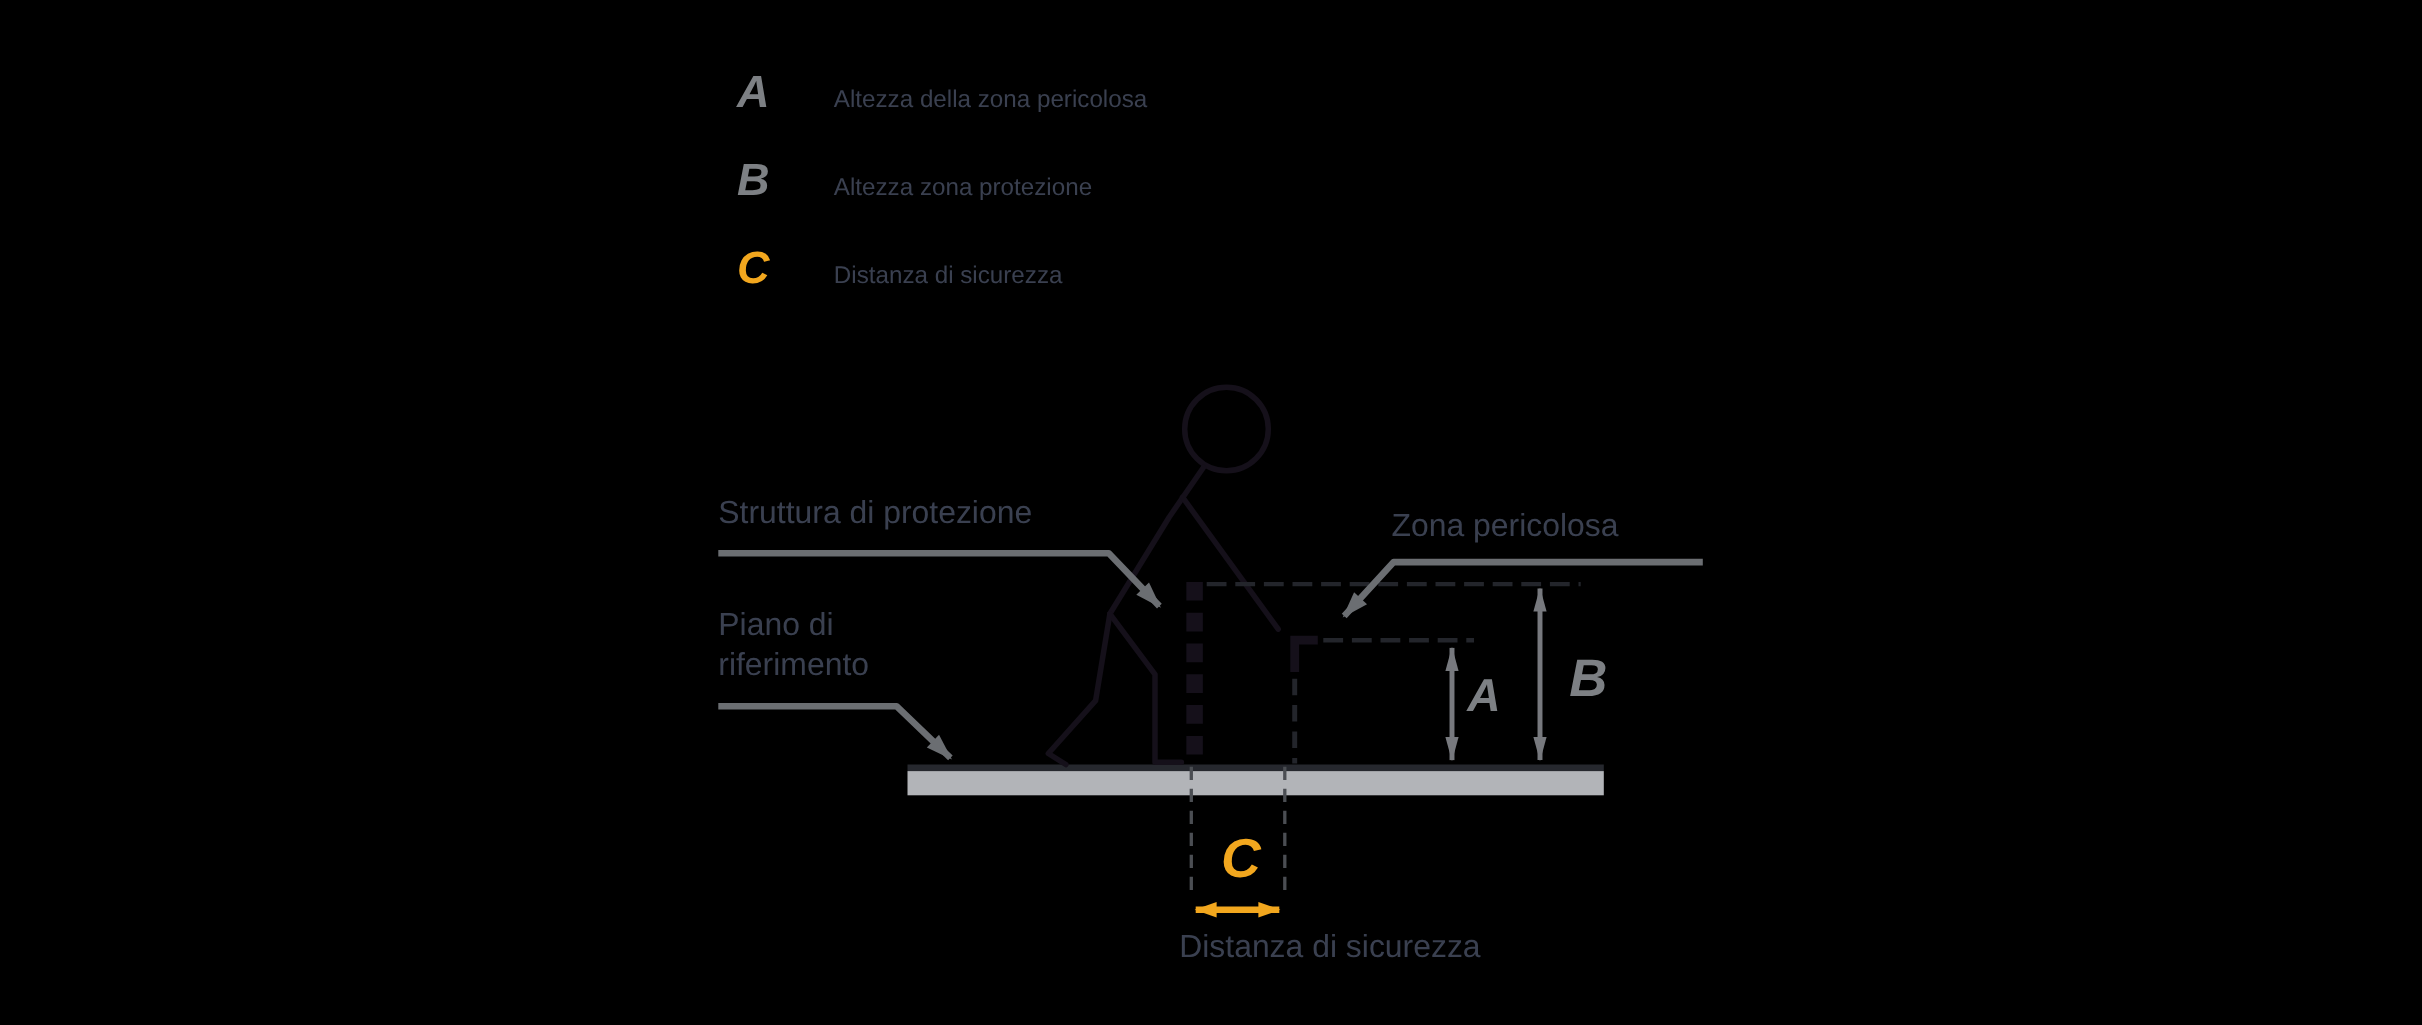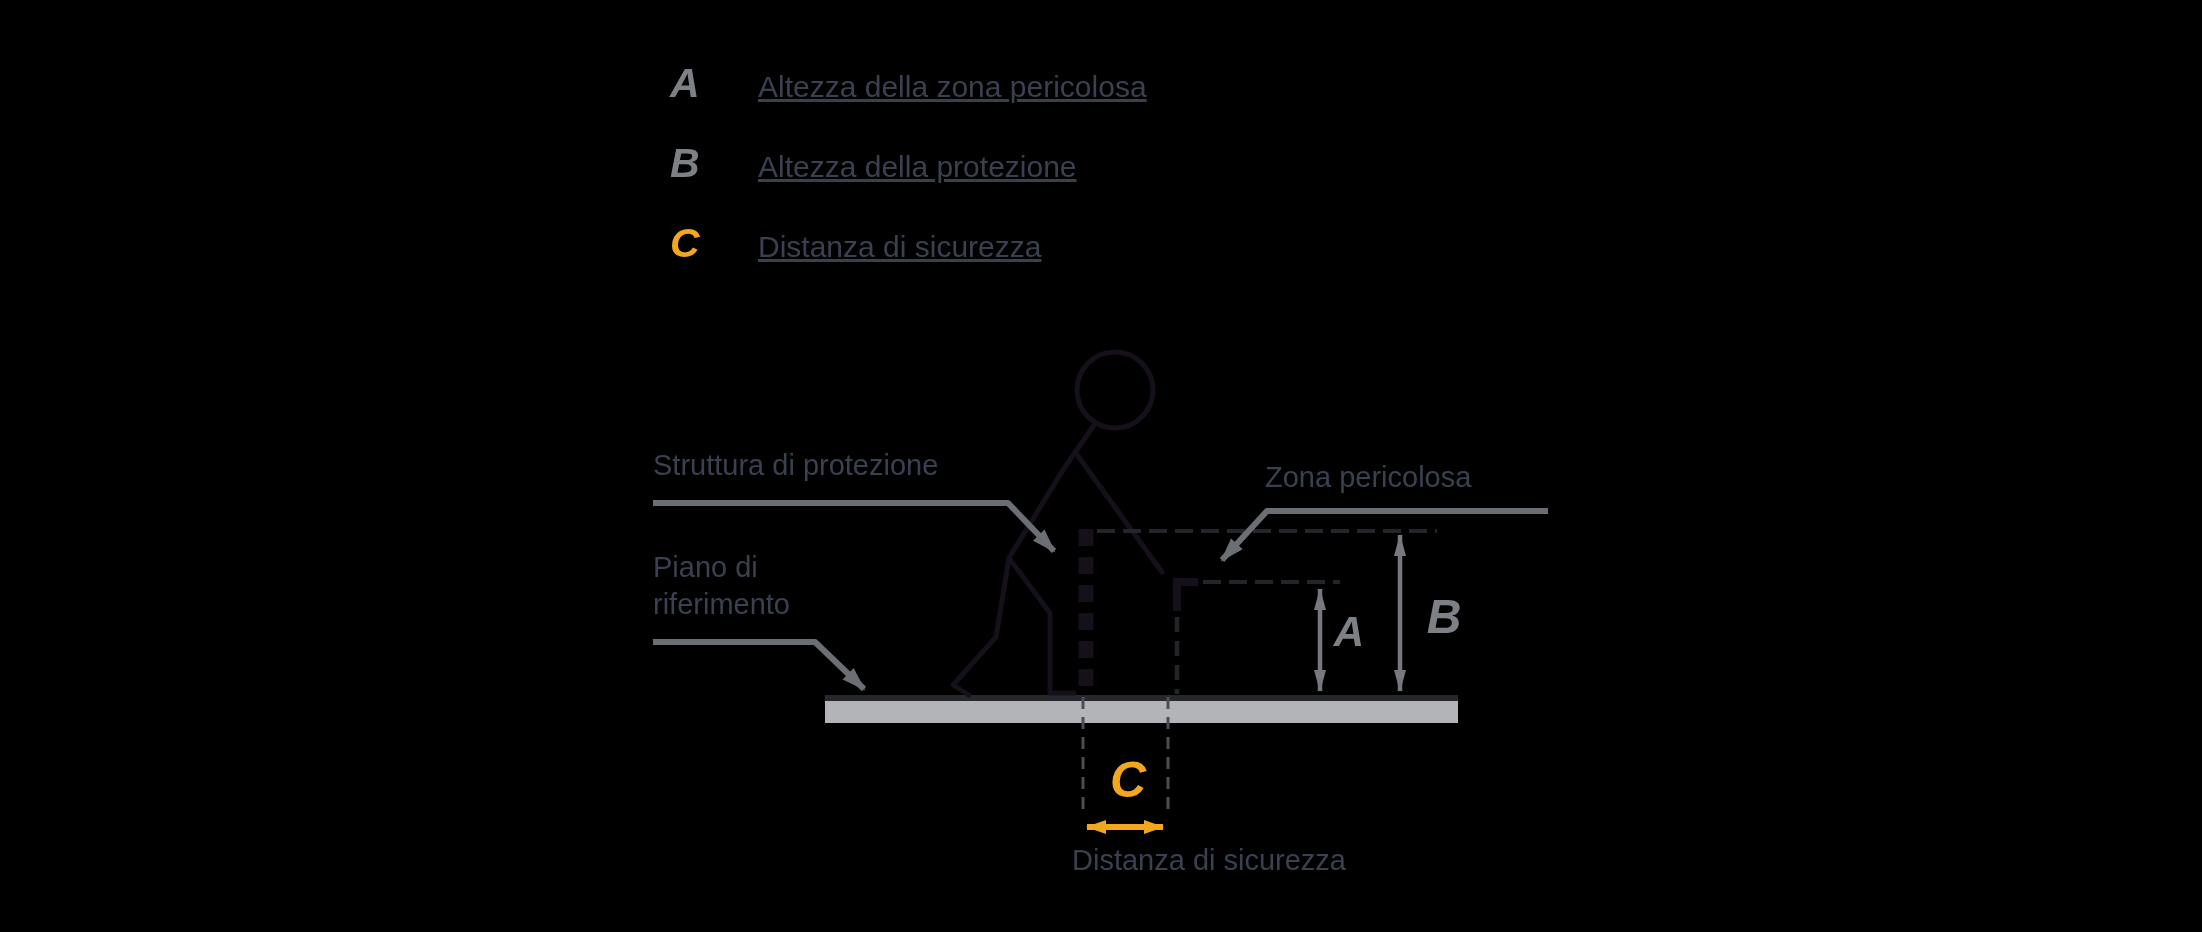--- a/index.html
+++ b/index.html
@@ -14,41 +14,40 @@
   .legend-row{position:absolute;left:670px;display:flex;align-items:baseline;white-space:nowrap;}
   .legend-row.r0{top:63px;}
   .legend-row.r1{top:143px;}
   .legend-row.r2{top:223px;}
   .legend-key{
     display:inline-block;width:88px;
     font-style:italic;font-weight:700;font-size:41px;line-height:1.0;
     font-family:"Liberation Sans",sans-serif;
   }
   .legend-label{
-    font-size:30px;line-height:1.0;
+    font-size:22px;line-height:1.0;
     font-family:"Liberation Sans",sans-serif;
-    text-decoration:underline;
   }
   svg{position:absolute;left:0;top:0;}
   .svg-label{font-family:"Liberation Sans",sans-serif;font-size:29px;}
   .big-letter{font-family:"Liberation Sans",sans-serif;font-style:italic;font-weight:700;}
 </style>
 </head>
 <body>
 
 <div class="stage">
 
   <div class="legend">
     <div class="legend-row r0">
       <span class="legend-key" style="color: rgb(125, 128, 132);">A</span>
       <span class="legend-label" style="color: rgb(58, 64, 80);">Altezza della zona pericolosa</span>
     </div>
     <div class="legend-row r1">
       <span class="legend-key" style="color: rgb(125, 128, 132);">B</span>
-      <span class="legend-label" style="color: rgb(58, 64, 80);">Altezza della protezione</span>
+      <span class="legend-label" style="color: rgb(58, 64, 80);">Altezza zona protezione</span>
     </div>
     <div class="legend-row r2">
       <span class="legend-key" style="color: rgb(242, 167, 30);">C</span>
       <span class="legend-label" style="color: rgb(58, 64, 80);">Distanza di sicurezza</span>
     </div>
   </div>
 
   <svg width="2202" height="932" viewBox="0 0 2202 932">
     <defs>
       <marker id="mLeader" markerUnits="userSpaceOnUse" markerWidth="26" markerHeight="18" refX="23" refY="9" orient="auto">

